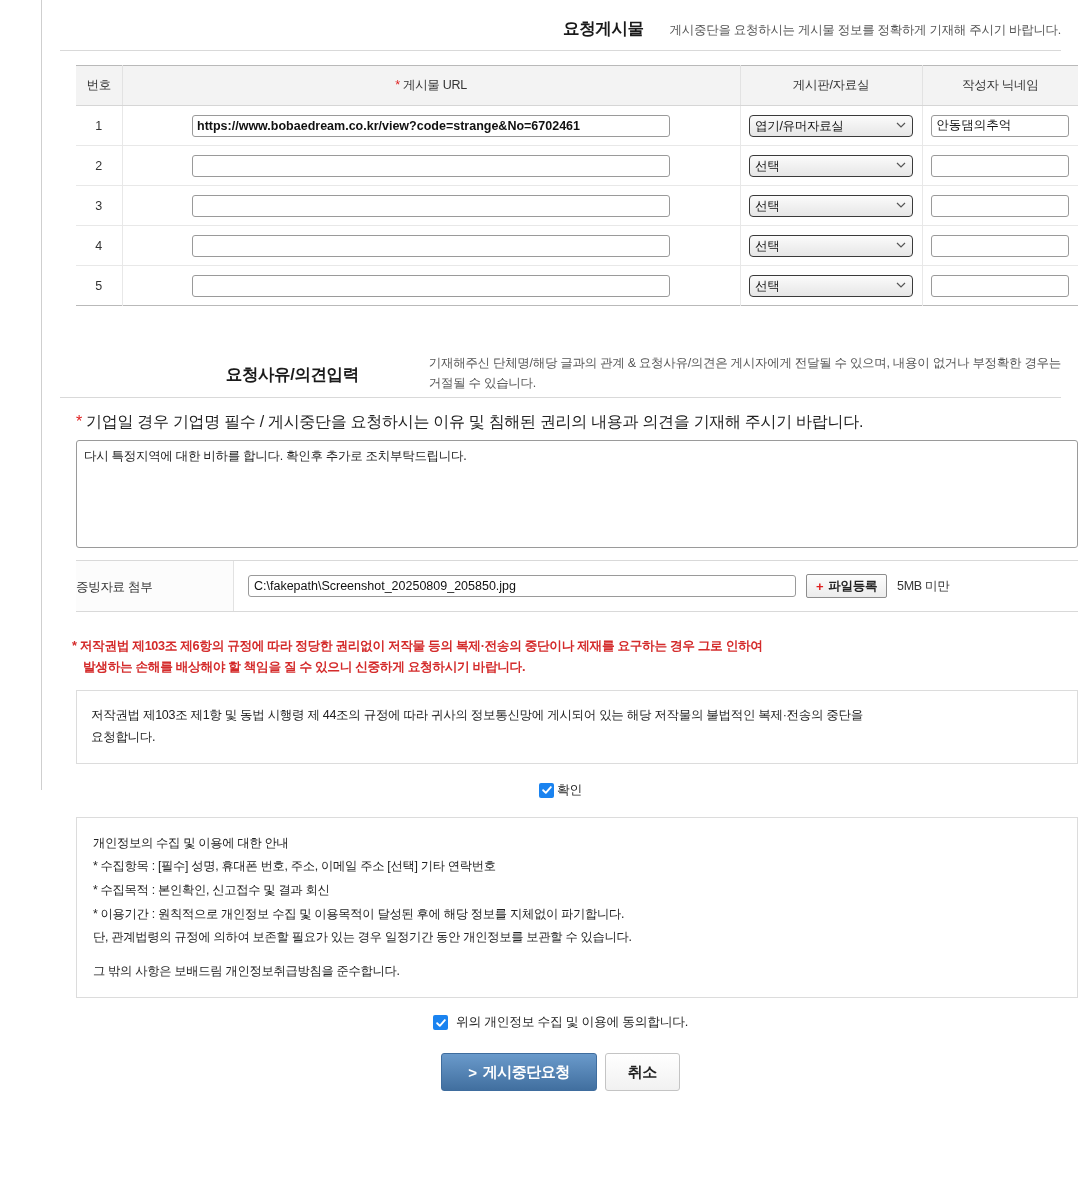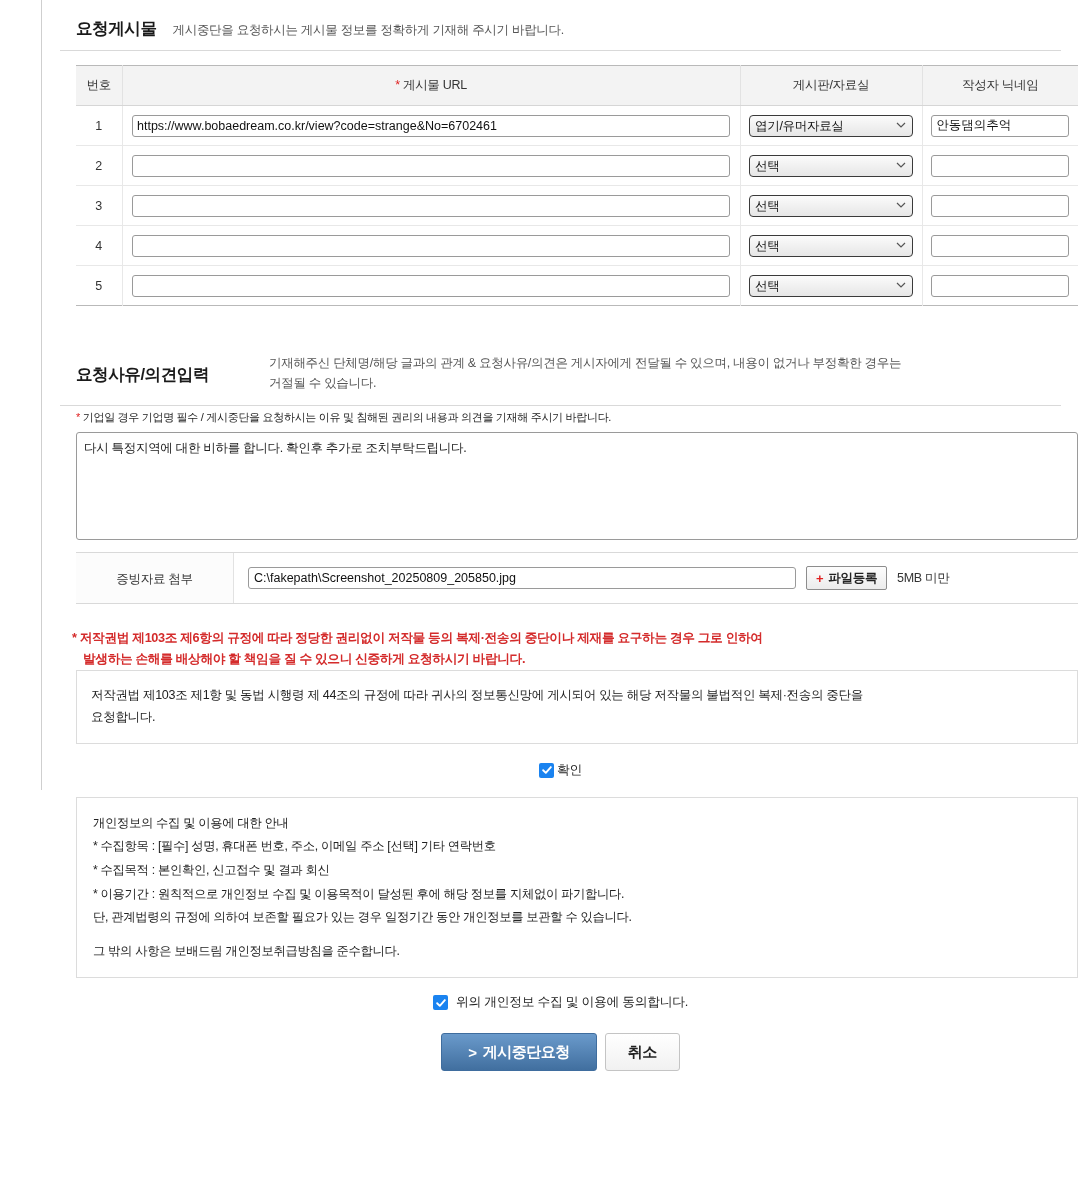--- a/index.html
+++ b/index.html
@@ -29,38 +29,39 @@
     position: absolute;
     left: 43px; top: 0;
     width: 1036px;
     padding: 0 18px 0 17px;
   }
 
   
   .sec-head {
     display: flex;
     align-items: baseline;
-    gap: 16px;
+    gap: 26px;
     padding: 18px 0 10px 16px;
     border-bottom: 1px solid #d9d9d9;
+    justify-content: flex-end;
   }
   .sec-head .title {
     font-size: 16.5px;
     font-weight: bold;
     color: #1a1a1a;
     letter-spacing: -0.4px;
     white-space: nowrap;
   }
   .sec-head .desc {
     font-size: 12.5px;
     color: #555;
     letter-spacing: -0.3px;
     line-height: 1.55;
   }
-  .sec-head.tall { align-items: flex-start; padding-top: 16px; padding-bottom: 12px; }
+  .sec-head.tall { align-items: flex-start; padding-top: 16px; padding-bottom: 4px; }
   .sec-head.tall .title { padding-top: 10px; font-size: 16.5px; }
   .sec-head.tall .desc { padding-left: 44px; }
 
   
   table.urls {
     width: 1002px;
     margin: 14px 16px 0 16px;
     border-collapse: collapse;
     border-top: 1px solid #b9b9b9;
     border-bottom: 1px solid #b9b9b9;
@@ -98,21 +99,21 @@
     height: 22px;
     border: 1px solid #9a9a9a;
     border-radius: 3px;
     padding: 0 4px;
     font-size: 12.5px;
     font-family: "Liberation Sans", "DejaVu Sans", sans-serif;
     color: #111;
     background: #fff;
     outline: none;
   }
-  td.cell-url  input.txt { width: 598px; }
+  td.cell-url  input.txt { width: 478px; font-weight: bold; }
   td.cell-nick input.txt { width: 138px; }
 
   select.sel {
     -webkit-appearance: none;
     appearance: none;
     width: 164px;
     height: 22px;
     border: 1px solid #3a3a3a;
     border-radius: 4px;
     background: linear-gradient(#fbfbfb, #e6e6e6);
@@ -126,22 +127,22 @@
   .sel-wrap { position: relative; display: inline-block; }
   .sel-wrap .chev {
     position: absolute; right: 7px; top: 5px;
     pointer-events: none;
     width: 10px; height: 10px;
   }
   .sel-wrap .chev svg { display: block; }
 
   
   .req-line {
-    margin: 4px 0 7px 16px;
-    font-size: 11px;
+    margin: 14px 0 7px 16px;
+    font-size: 16px;
     color: #222;
     letter-spacing: -0.3px;
   }
   .req-line .star { color: #e02020; }
 
   textarea.reason {
     display: block;
     margin-left: 16px;
     width: 1002px;
     height: 108px;
@@ -163,21 +164,20 @@
     width: 1002px;
     height: 52px;
     display: flex;
     align-items: center;
     border-top: 1px solid #d9d9d9;
     border-bottom: 1px solid #d9d9d9;
     background: #fcfcfc;
   }
   .file-label {
     width: 158px;
-    text-align: center;
     font-size: 12.5px;
     color: #333;
     letter-spacing: -0.3px;
     border-right: 1px solid #e2e2e2;
     line-height: 52px;
     height: 100%;
   }
   .file-body {
     flex: 1;
     display: flex;
@@ -221,21 +221,21 @@
     margin: 24px 0 0 12px;
     font-size: 12.7px;
     font-weight: bold;
     color: #d42b2b;
     line-height: 1.65;
     letter-spacing: -0.35px;
   }
   .warn .w2 { display: block; padding-left: 11px; }
 
   .notice-box {
-    margin: 0 0 0 16px;
+    margin: 12px 0 0 16px;
     width: 1002px;
     border: 1px solid #dcdcdc;
     background: #fff;
     padding: 14px 16px 14px 14px;
     font-size: 12.5px;
     color: #222;
     line-height: 1.75;
     letter-spacing: -0.3px;
   }
 

